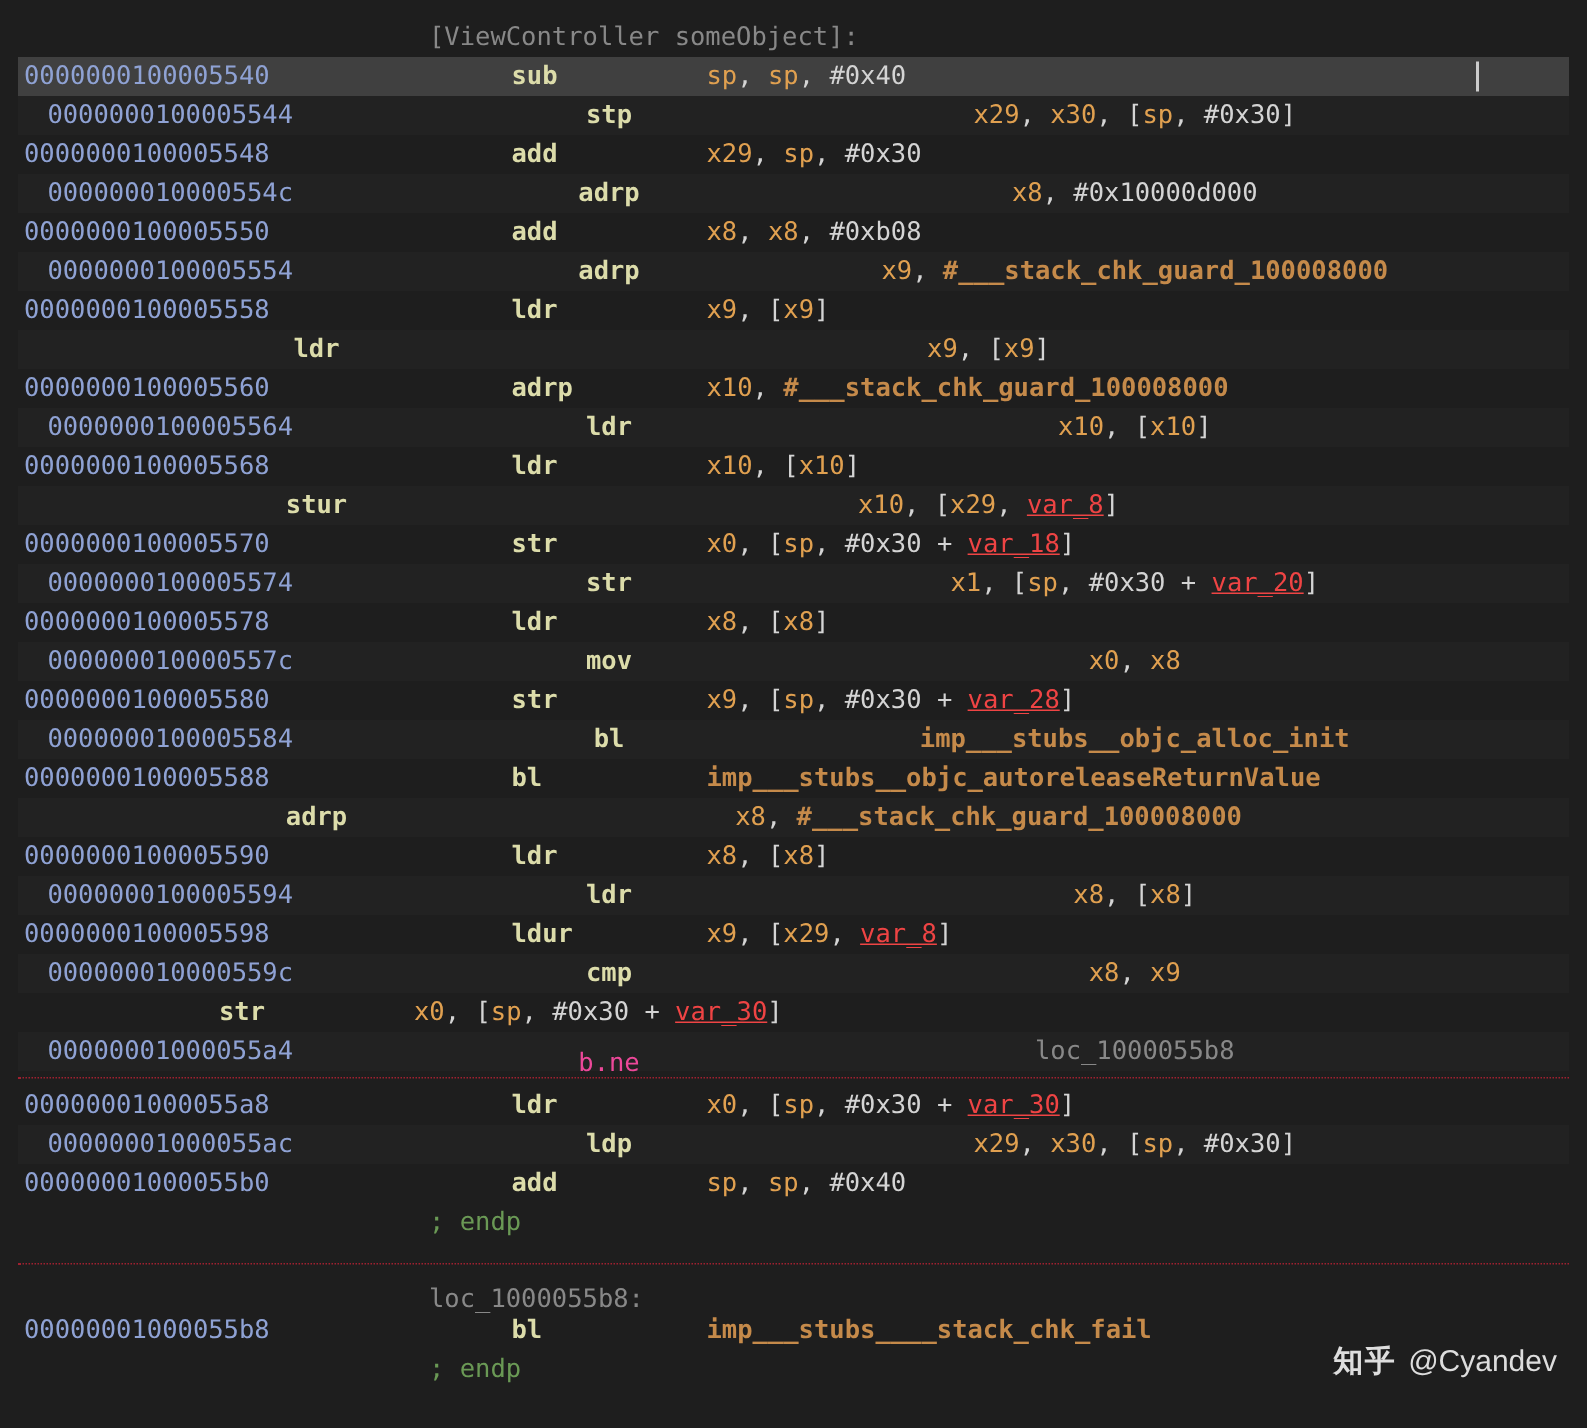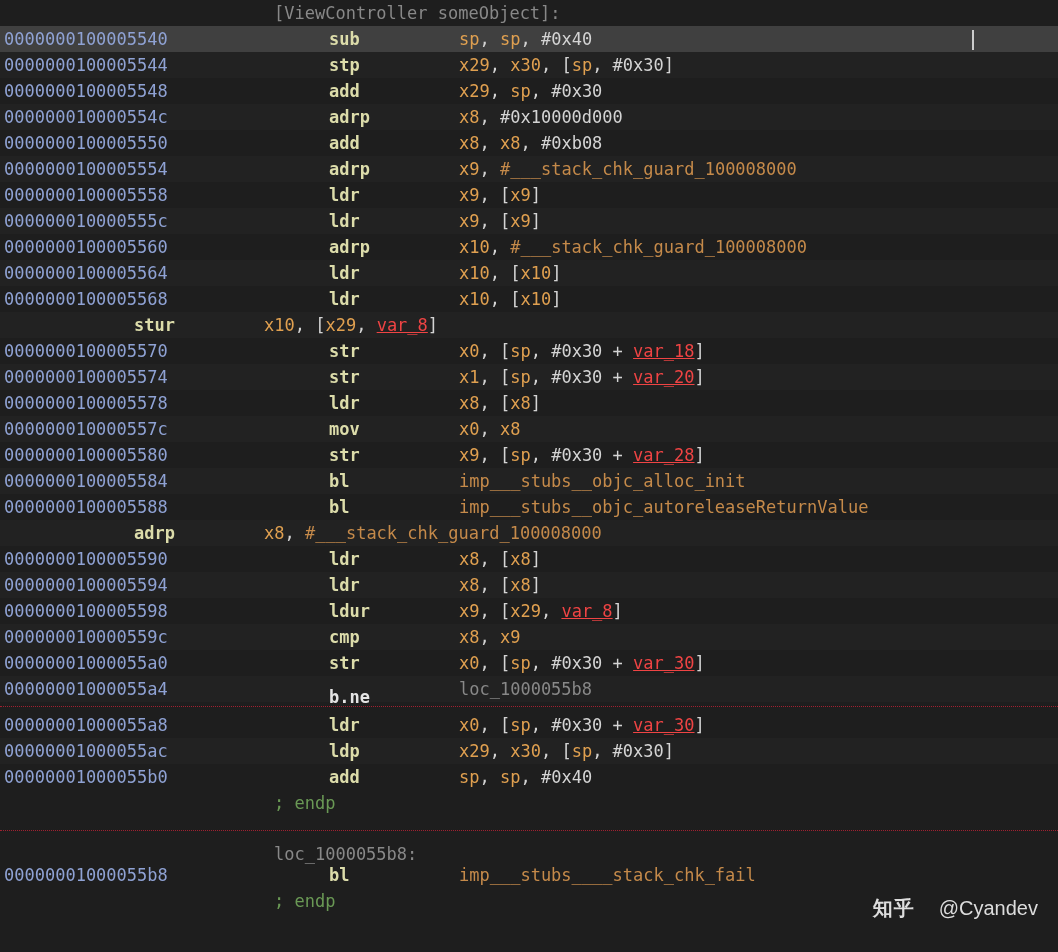--- a/index.html
+++ b/index.html
@@ -6,40 +6,40 @@
     margin: 0;
     padding: 0;
     background: #1e1e1e;
     font-family: 'Menlo', 'Monaco', 'Consolas', monospace;
     font-size: 17px;
     line-height: 1.55;
     color: #d4d4d4;
     width: 1058px;
     overflow: hidden;
   }
-  .editor { padding: 0; }
+  .editor { padding: 12px; }
   .line {
     display: flex;
     white-space: pre;
     padding: 0 4px;
     height: 26px;
     align-items: center;
   }
   .line.hl { background: #404040; }
-  .line.alt { background: #222222; }
+  .line.alt { background: #222222; text-align: center; }
   .address { color: #8fa2d4; min-width: 195px; display:inline-block;}
   .mnemonic { color: #dcdcaa; font-weight: bold; min-width: 130px; display:inline-block;}
-  .mnemonic-dim { color: #e5e5e5; font-weight: bold; min-width: 130px; display:inline-block;margin-top:16px;}
+  .mnemonic-dim { color: #ec4899; font-weight: normal; min-width: 130px; display:inline-block;margin-top:16px;}
   .operands { flex: 1; }
   .indent { min-width: 130px; display:inline-block; }
   .mn-col { min-width: 140px; display:inline-block;}
   .reg { color: #e0a050; }
   .imm { color: #d4d4d4; }
   .var { color: #ef4444; text-decoration: underline; }
-  .sym { color: #c58a4a; }
+  .sym { color: #c58a4a; font-weight: bold; }
   .comment { color: #6a9955; }
   .label { color: #888888; margin-top: 11px; }
   .punct { color: #d4d4d4; }
   .header-label { color: #888888; }
   .dotted-sep {
     border-top: 1px dotted #a02030;
     height: 1px;
     margin: 4px 0;
   }
   .cursor {
@@ -52,21 +52,21 @@
   }
   .watermark {
     position: absolute;
     right: 20px;
     bottom: 28px;
     color: #dddddd;
     font-family: sans-serif;
     font-size: 20px;
     display:flex;
     align-items:flex-start;
-    gap:24px;
+    gap:8px;
   }
   .watermark .zh {
     font-weight: bold;
     letter-spacing:1px;
   }
 </style>
 </head>
 <body>
 
 <div class="editor">
@@ -74,38 +74,38 @@
     <span class="indent"></span><span class="mn-col"></span><span class="header-label">[ViewController someObject]:</span>
   </div>
   <div id="block1">
       <div class="line hl"><span class="address">0000000100005540</span><span class="indent"></span><span class="mnemonic">sub</span><span class="operands"><span class="reg">sp</span><span class="punct">, </span><span class="reg">sp</span><span class="punct">, </span><span class="imm">#0x40</span><span class="cursor"></span></span></div>
       <div class="line alt"><span class="address">0000000100005544</span><span class="indent"></span><span class="mnemonic">stp</span><span class="operands"><span class="reg">x29</span><span class="punct">, </span><span class="reg">x30</span><span class="punct">, [</span><span class="reg">sp</span><span class="punct">, </span><span class="imm">#0x30</span><span class="punct">]</span></span></div>
       <div class="line"><span class="address">0000000100005548</span><span class="indent"></span><span class="mnemonic">add</span><span class="operands"><span class="reg">x29</span><span class="punct">, </span><span class="reg">sp</span><span class="punct">, </span><span class="imm">#0x30</span></span></div>
       <div class="line alt"><span class="address">000000010000554c</span><span class="indent"></span><span class="mnemonic">adrp</span><span class="operands"><span class="reg">x8</span><span class="punct">, </span><span class="imm">#0x10000d000</span></span></div>
       <div class="line"><span class="address">0000000100005550</span><span class="indent"></span><span class="mnemonic">add</span><span class="operands"><span class="reg">x8</span><span class="punct">, </span><span class="reg">x8</span><span class="punct">, </span><span class="imm">#0xb08</span></span></div>
       <div class="line alt"><span class="address">0000000100005554</span><span class="indent"></span><span class="mnemonic">adrp</span><span class="operands"><span class="reg">x9</span><span class="punct">, </span><span class="sym">#___stack_chk_guard_100008000</span></span></div>
       <div class="line"><span class="address">0000000100005558</span><span class="indent"></span><span class="mnemonic">ldr</span><span class="operands"><span class="reg">x9</span><span class="punct">, [</span><span class="reg">x9</span><span class="punct">]</span></span></div>
-      <div class="line alt"><span class="address">000000010000555c</span><span class="indent"></span><span class="mnemonic">ldr</span><span class="operands"><span class="reg">x9</span><span class="punct">, [</span><span class="reg">x9</span><span class="punct">]</span></span></div>
+      <div class="line alt"><span class="indent"></span><span class="mnemonic">ldr</span><span class="operands"><span class="reg">x9</span><span class="punct">, [</span><span class="reg">x9</span><span class="punct">]</span></span></div>
       <div class="line"><span class="address">0000000100005560</span><span class="indent"></span><span class="mnemonic">adrp</span><span class="operands"><span class="reg">x10</span><span class="punct">, </span><span class="sym">#___stack_chk_guard_100008000</span></span></div>
       <div class="line alt"><span class="address">0000000100005564</span><span class="indent"></span><span class="mnemonic">ldr</span><span class="operands"><span class="reg">x10</span><span class="punct">, [</span><span class="reg">x10</span><span class="punct">]</span></span></div>
       <div class="line"><span class="address">0000000100005568</span><span class="indent"></span><span class="mnemonic">ldr</span><span class="operands"><span class="reg">x10</span><span class="punct">, [</span><span class="reg">x10</span><span class="punct">]</span></span></div>
       <div class="line alt"><span class="indent"></span><span class="mnemonic">stur</span><span class="operands"><span class="reg">x10</span><span class="punct">, [</span><span class="reg">x29</span><span class="punct">, </span><span class="var">var_8</span><span class="punct">]</span></span></div>
       <div class="line"><span class="address">0000000100005570</span><span class="indent"></span><span class="mnemonic">str</span><span class="operands"><span class="reg">x0</span><span class="punct">, [</span><span class="reg">sp</span><span class="punct">, </span><span class="imm">#0x30</span><span class="punct"> + </span><span class="var">var_18</span><span class="punct">]</span></span></div>
       <div class="line alt"><span class="address">0000000100005574</span><span class="indent"></span><span class="mnemonic">str</span><span class="operands"><span class="reg">x1</span><span class="punct">, [</span><span class="reg">sp</span><span class="punct">, </span><span class="imm">#0x30</span><span class="punct"> + </span><span class="var">var_20</span><span class="punct">]</span></span></div>
       <div class="line"><span class="address">0000000100005578</span><span class="indent"></span><span class="mnemonic">ldr</span><span class="operands"><span class="reg">x8</span><span class="punct">, [</span><span class="reg">x8</span><span class="punct">]</span></span></div>
       <div class="line alt"><span class="address">000000010000557c</span><span class="indent"></span><span class="mnemonic">mov</span><span class="operands"><span class="reg">x0</span><span class="punct">, </span><span class="reg">x8</span></span></div>
       <div class="line"><span class="address">0000000100005580</span><span class="indent"></span><span class="mnemonic">str</span><span class="operands"><span class="reg">x9</span><span class="punct">, [</span><span class="reg">sp</span><span class="punct">, </span><span class="imm">#0x30</span><span class="punct"> + </span><span class="var">var_28</span><span class="punct">]</span></span></div>
       <div class="line alt"><span class="address">0000000100005584</span><span class="indent"></span><span class="mnemonic">bl</span><span class="operands"><span class="sym">imp___stubs__objc_alloc_init</span></span></div>
       <div class="line"><span class="address">0000000100005588</span><span class="indent"></span><span class="mnemonic">bl</span><span class="operands"><span class="sym">imp___stubs__objc_autoreleaseReturnValue</span></span></div>
       <div class="line alt"><span class="indent"></span><span class="mnemonic">adrp</span><span class="operands"><span class="reg">x8</span><span class="punct">, </span><span class="sym">#___stack_chk_guard_100008000</span></span></div>
       <div class="line"><span class="address">0000000100005590</span><span class="indent"></span><span class="mnemonic">ldr</span><span class="operands"><span class="reg">x8</span><span class="punct">, [</span><span class="reg">x8</span><span class="punct">]</span></span></div>
       <div class="line alt"><span class="address">0000000100005594</span><span class="indent"></span><span class="mnemonic">ldr</span><span class="operands"><span class="reg">x8</span><span class="punct">, [</span><span class="reg">x8</span><span class="punct">]</span></span></div>
       <div class="line"><span class="address">0000000100005598</span><span class="indent"></span><span class="mnemonic">ldur</span><span class="operands"><span class="reg">x9</span><span class="punct">, [</span><span class="reg">x29</span><span class="punct">, </span><span class="var">var_8</span><span class="punct">]</span></span></div>
       <div class="line alt"><span class="address">000000010000559c</span><span class="indent"></span><span class="mnemonic">cmp</span><span class="operands"><span class="reg">x8</span><span class="punct">, </span><span class="reg">x9</span></span></div>
-      <div class="line"><span class="address">00000001000055a0</span><span class="indent"></span><span class="mnemonic">str</span><span class="operands"><span class="reg">x0</span><span class="punct">, [</span><span class="reg">sp</span><span class="punct">, </span><span class="imm">#0x30</span><span class="punct"> + </span><span class="var">var_30</span><span class="punct">]</span></span></div>
+      <div class="line"><span class="indent"></span><span class="mnemonic">str</span><span class="operands"><span class="reg">x0</span><span class="punct">, [</span><span class="reg">sp</span><span class="punct">, </span><span class="imm">#0x30</span><span class="punct"> + </span><span class="var">var_30</span><span class="punct">]</span></span></div>
       <div class="line alt"><span class="address">00000001000055a4</span><span class="indent"></span><span class="mnemonic-dim">b.ne</span><span class="operands"><span class="label">loc_1000055b8</span></span></div>
     </div>
   <div class="dotted-sep"></div>
   <div id="block2">
       <div class="line"><span class="address">00000001000055a8</span><span class="indent"></span><span class="mnemonic">ldr</span><span class="operands"><span class="reg">x0</span><span class="punct">, [</span><span class="reg">sp</span><span class="punct">, </span><span class="imm">#0x30</span><span class="punct"> + </span><span class="var">var_30</span><span class="punct">]</span></span></div>
       <div class="line alt"><span class="address">00000001000055ac</span><span class="indent"></span><span class="mnemonic">ldp</span><span class="operands"><span class="reg">x29</span><span class="punct">, </span><span class="reg">x30</span><span class="punct">, [</span><span class="reg">sp</span><span class="punct">, </span><span class="imm">#0x30</span><span class="punct">]</span></span></div>
       <div class="line"><span class="address">00000001000055b0</span><span class="indent"></span><span class="mnemonic">add</span><span class="operands"><span class="reg">sp</span><span class="punct">, </span><span class="reg">sp</span><span class="punct">, </span><span class="imm">#0x40</span></span></div>
     </div>
   <div class="line"><span class="indent"></span><span class="mn-col"></span><span class="comment">; endp</span></div>
   <div style="height:10px"></div>

